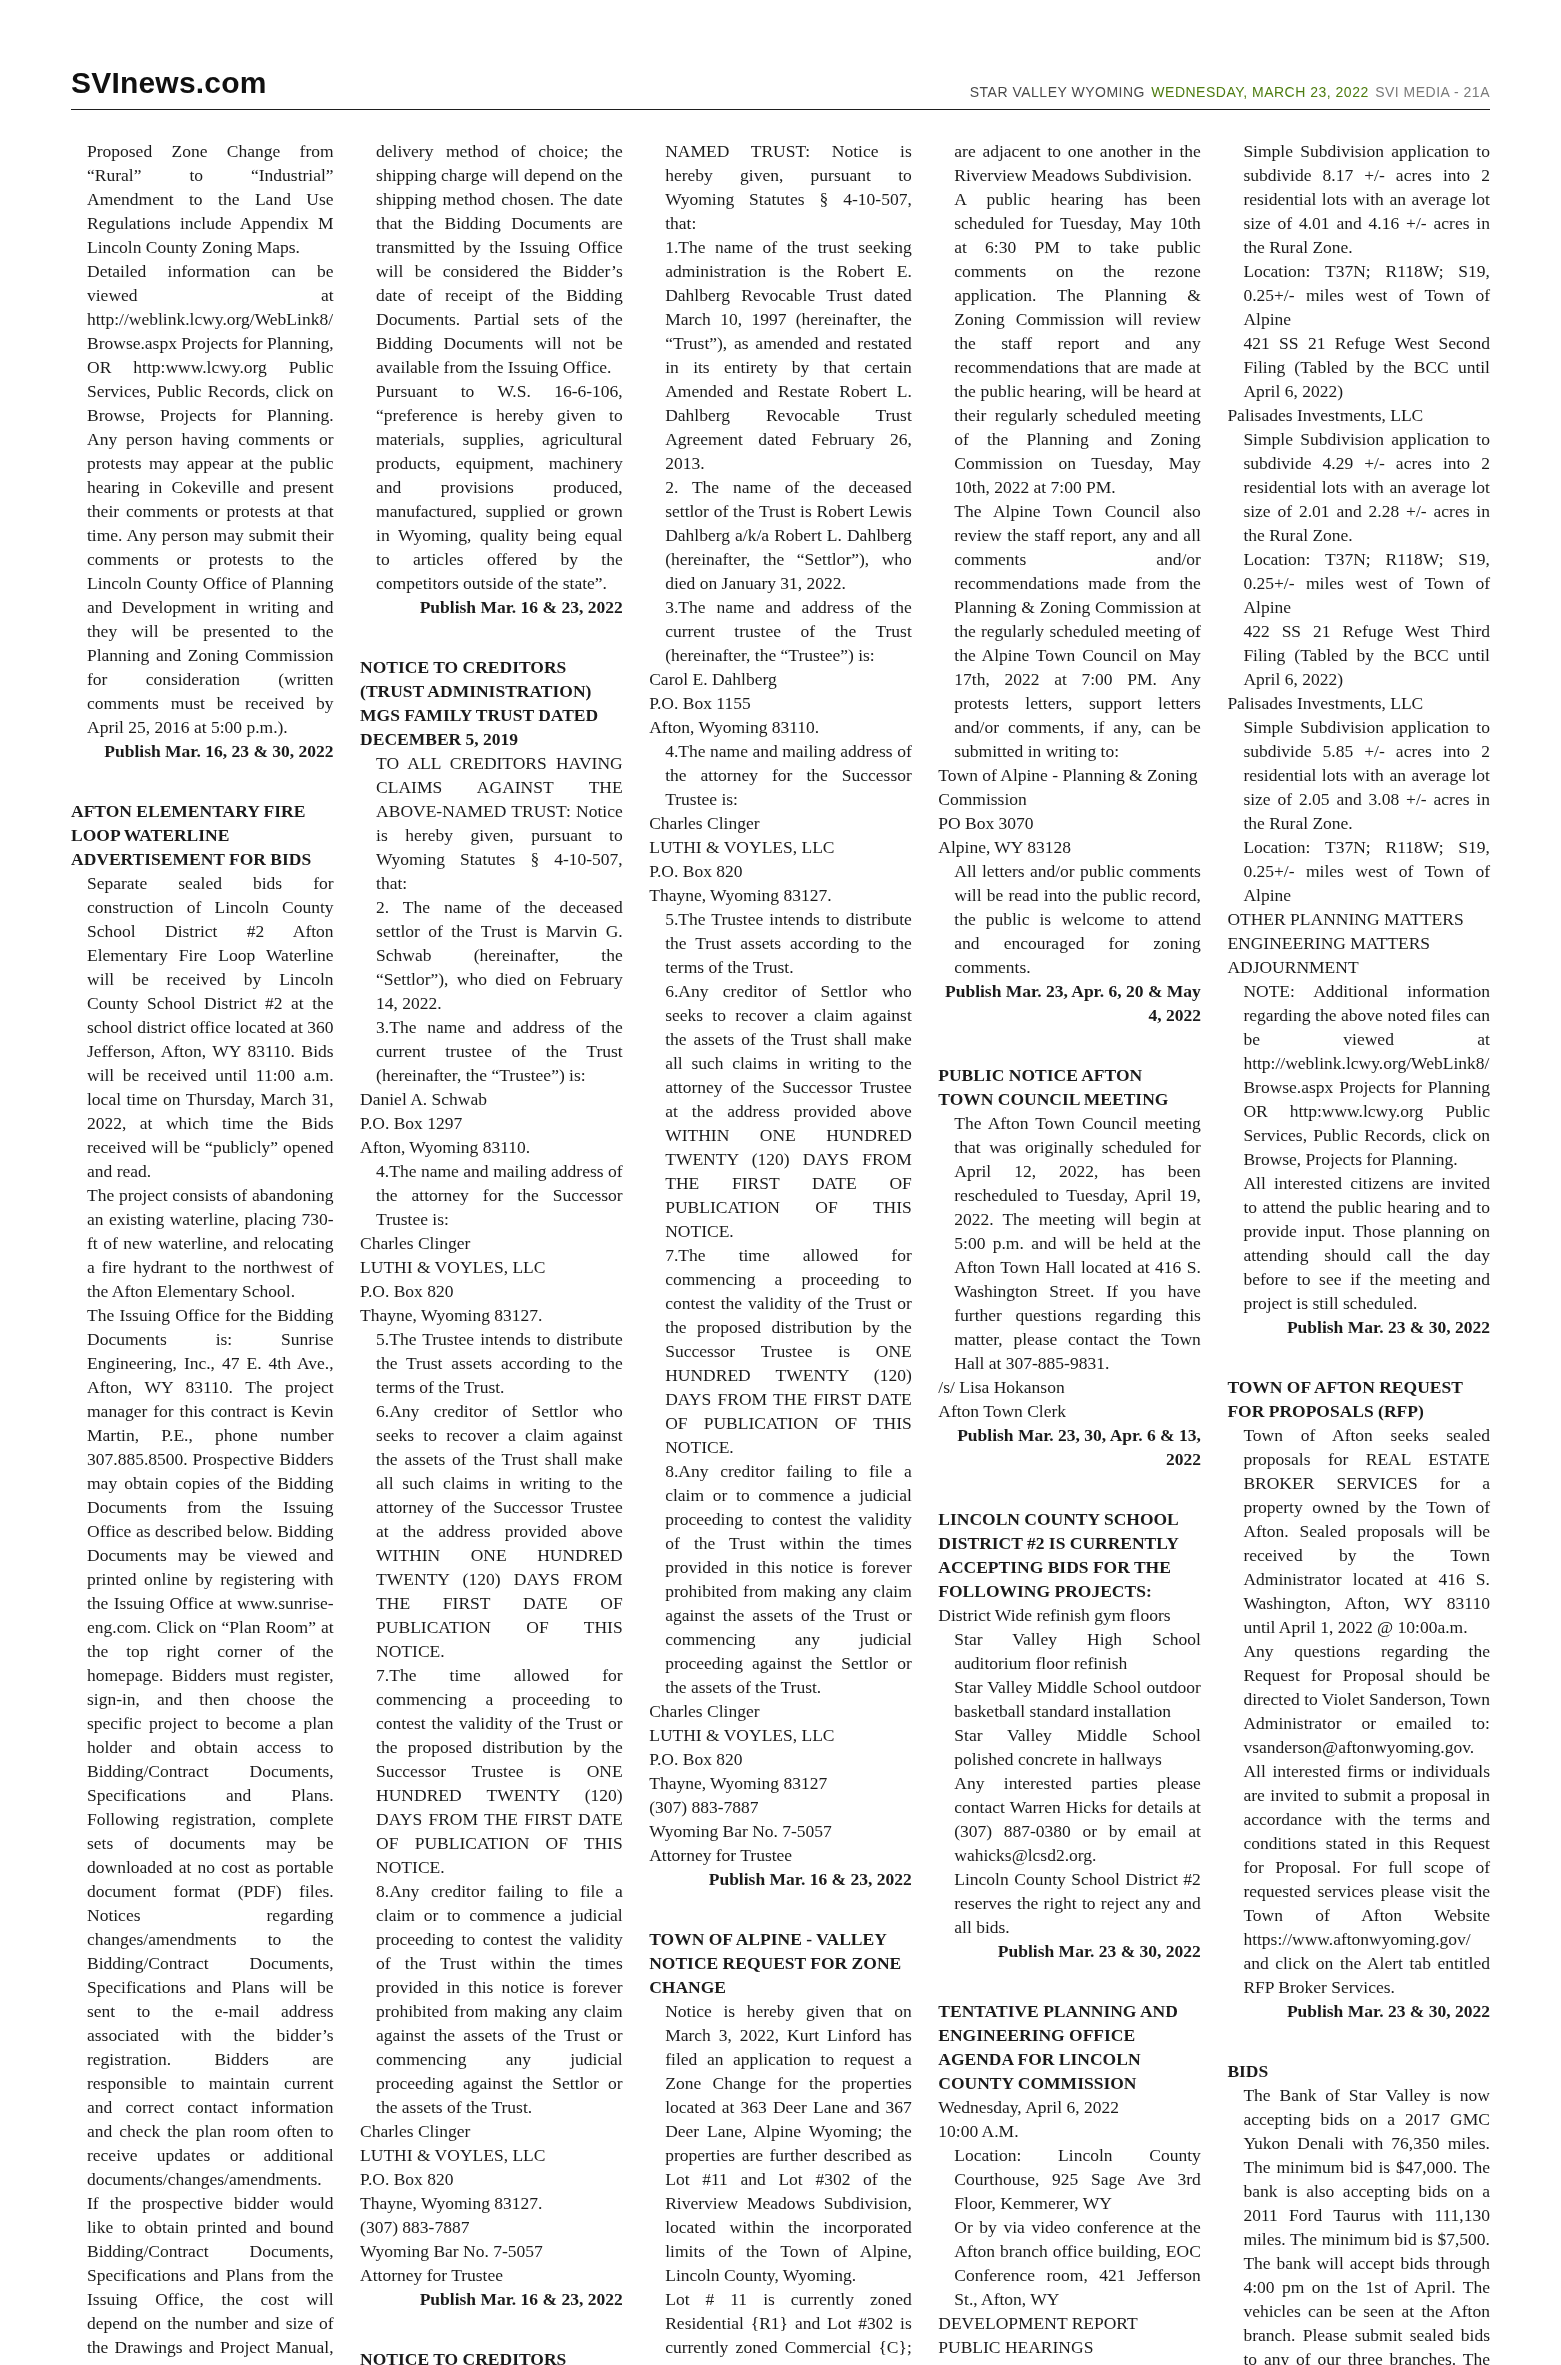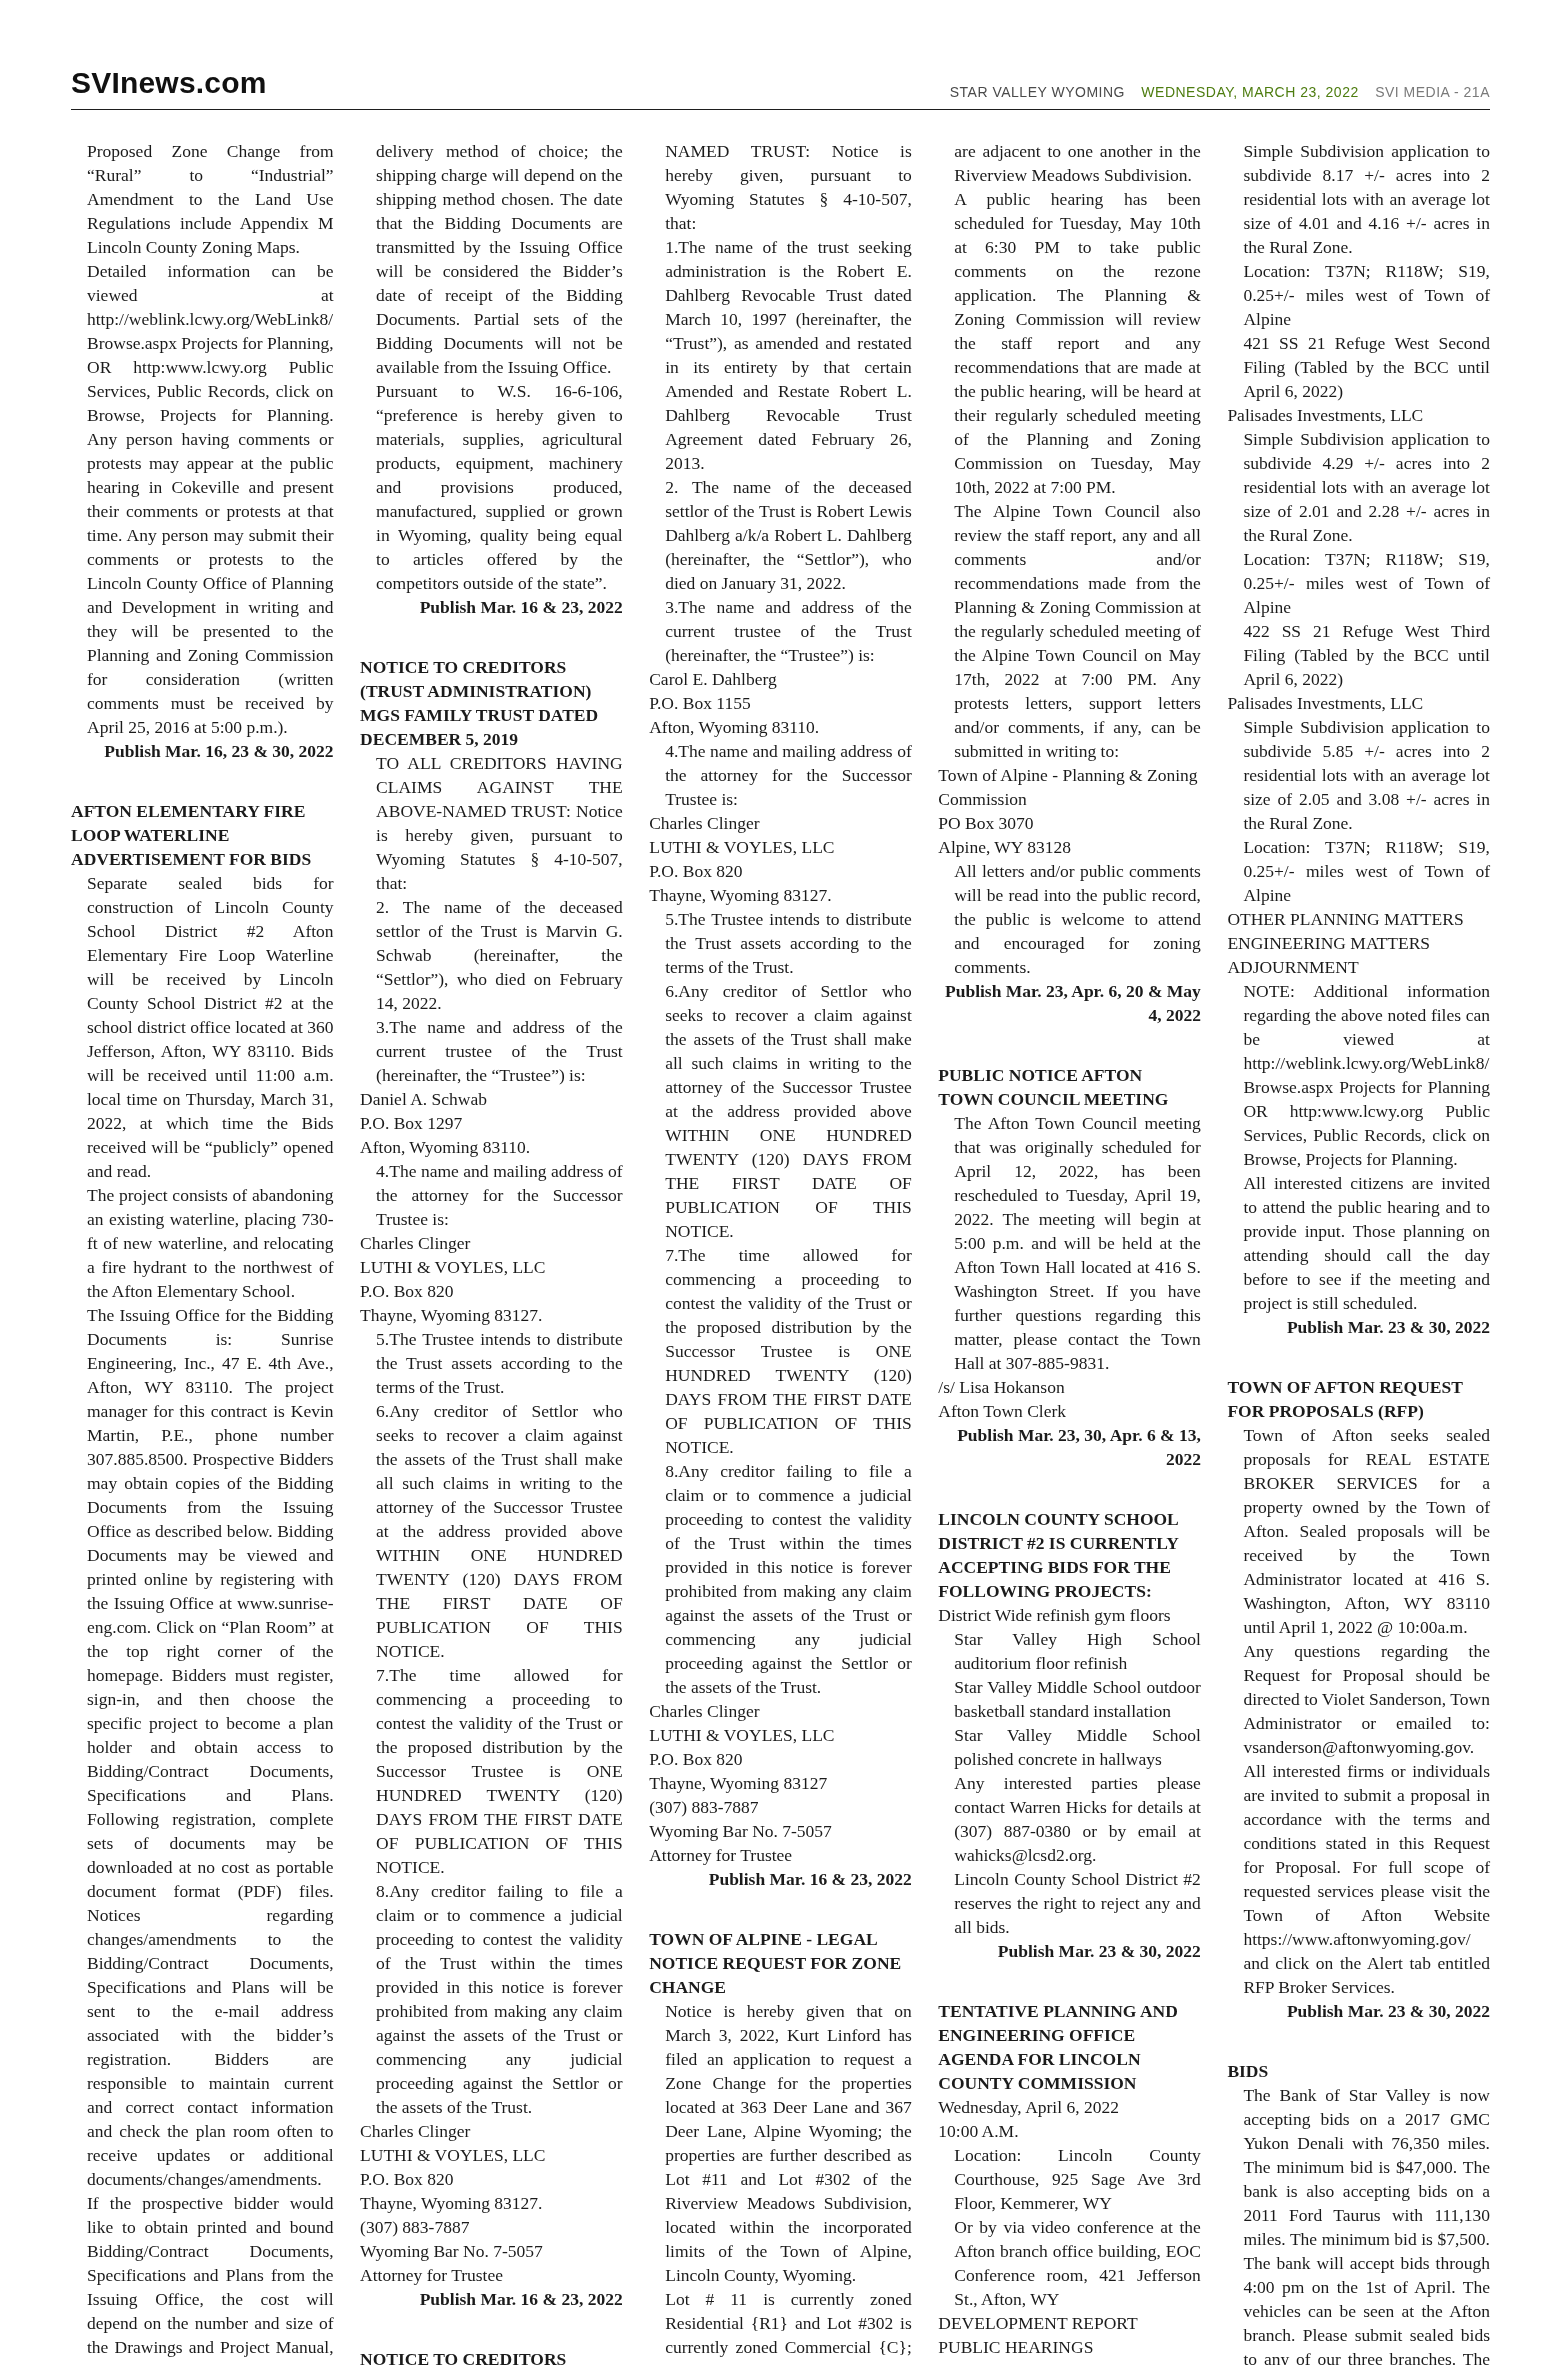--- a/index.html
+++ b/index.html
@@ -11,21 +11,21 @@
     -webkit-font-smoothing:antialiased;
   }
   .page { width:1561px; height:2413px; padding:66px 71px 47px; overflow:hidden; }
   .header-bar {
     display:flex; justify-content:space-between; align-items:flex-end;
     border-bottom:1.9px solid #1e1e1e; padding-bottom:8.5px;
     font-family:"Liberation Sans", sans-serif;
   }
   .brand { font-weight:bold; font-size:30px; color:#111; letter-spacing:0.2px; }
   .meta { font-size:14px; color:#4a4a4a; letter-spacing:0.5px; }
-  .meta span { margin-left:12px; }
+  .meta span { margin-left:2px; }
   .meta .date { font-weight:normal; color:#4d7c0f; }
   .meta .edition { color:#7a7a7a; }
   .columns { display:flex; gap:26.5px; margin-top:29px; }
   .col {
     flex:1 1 0; min-width:0;
     font-size:17.5px; line-height:24px;
   }
   .blk { overflow-wrap:break-word; word-break:break-word; }
   .blk.para { text-align:justify;margin-left:16px; }
   .blk.line { text-align:left; }
@@ -102,21 +102,21 @@
         <div class="blk para">7.The time allowed for commencing a proceeding to contest the validity of the Trust or the proposed distribution by the Successor Trustee is ONE HUNDRED TWENTY (120) DAYS FROM THE FIRST DATE OF PUBLICATION OF THIS NOTICE.</div>
         <div class="blk para">8.Any creditor failing to file a claim or to commence a judicial proceeding to contest the validity of the Trust within the times provided in this notice is forever prohibited from making any claim against the assets of the Trust or commencing any judicial proceeding against the Settlor or the assets of the Trust.</div>
         <div class="blk line">Charles Clinger</div>
         <div class="blk line">LUTHI &amp; VOYLES, LLC</div>
         <div class="blk line">P.O. Box 820</div>
         <div class="blk line">Thayne, Wyoming 83127</div>
         <div class="blk line">(307) 883-7887</div>
         <div class="blk line">Wyoming Bar No. 7-5057</div>
         <div class="blk line">Attorney for Trustee</div>
         <div class="blk publish">Publish Mar. 16 &amp; 23, 2022</div>
-        <div class="blk head">TOWN OF ALPINE - LEGAL NOTICE REQUEST FOR ZONE CHANGE</div>
+        <div class="blk head">TOWN OF ALPINE - VALLEY NOTICE REQUEST FOR ZONE CHANGE</div>
         <div class="blk para">Notice is hereby given that on March 3, 2022, Kurt Linford has filed an application to request a Zone Change for the properties located at 363 Deer Lane and 367 Deer Lane, Alpine Wyoming; the properties are further described as Lot #11 and Lot #302 of the Riverview Meadows Subdivision, located within the incorporated limits of the Town of Alpine, Lincoln County, Wyoming.</div>
         <div class="blk para">Lot # 11 is currently zoned Residential {R1} and Lot #302 is currently zoned Commercial {C}; the applicant is seeking a zone change of both properties into the Mixed Residential Commercial {MRC} District; this will allow the property owner a broader range of property use and to allow for future owner/employee housing. Mr. Linford is the current owner of both lots, and the aforementioned lots</div>
       </div>
       <div class="col">
         <div class="blk para">are adjacent to one another in the Riverview Meadows Subdivision.</div>
         <div class="blk para">A public hearing has been scheduled for Tuesday, May 10th at 6:30 PM to take public comments on the rezone application. The Planning &amp; Zoning Commission will review the staff report and any recommendations that are made at the public hearing, will be heard at their regularly scheduled meeting of the Planning and Zoning Commission on Tuesday, May 10th, 2022 at 7:00 PM.</div>
         <div class="blk para">The Alpine Town Council also review the staff report, any and all comments and/or recommendations made from the Planning &amp; Zoning Commission at the regularly scheduled meeting of the Alpine Town Council on May 17th, 2022 at 7:00 PM. Any protests letters, support letters and/or comments, if any, can be submitted in writing to:</div>
         <div class="blk line">Town of Alpine - Planning &amp; Zoning Commission</div>
         <div class="blk line">PO Box 3070</div>
         <div class="blk line">Alpine, WY  83128</div>

